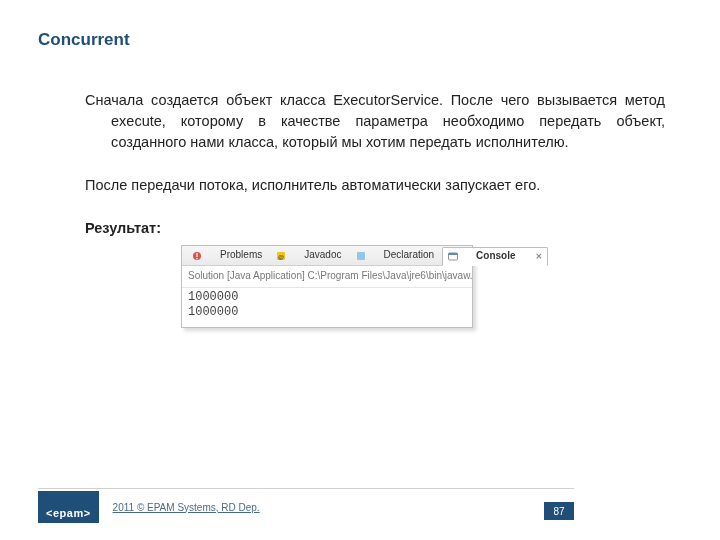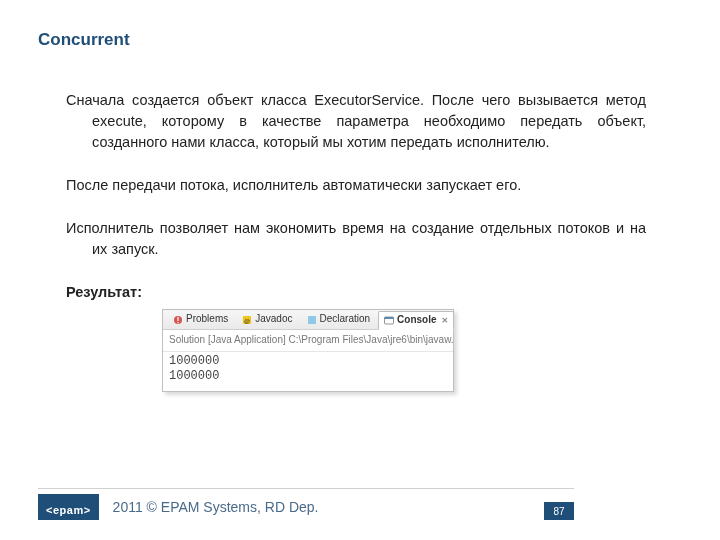--- a/index.html
+++ b/index.html
@@ -1,46 +1,45 @@
 <!DOCTYPE html>
 <html><head>
 <meta charset="utf-8">
 <style>
   * { margin: 0; padding: 0; box-sizing: border-box; }
   html, body { width: 720px; height: 540px; font-family: Arial, sans-serif; background: #fff; overflow: hidden; }
   .slide { position: relative; width: 612px; height: 540px; }
   .title { position: absolute; top: 30px; left: 38px; color: #1f4e79; font-size: 17px; font-weight: bold; }
-  .body { position: absolute; top: 90px; left: 66px; width: 580px; font-size: 14.5px; color: #222; line-height: 1.45; }
+  .body { position: absolute; top: 90px; left: 85px; width: 580px; font-size: 14.5px; color: #222; line-height: 1.45; }
   .body p { margin-bottom: 22px; text-align: justify; }
   .body p.hang { padding-left: 26px; text-indent: -26px; }
   .result-label { margin-bottom: 6px !important; font-weight: bold; }
   .console-shot { margin-left: 96px; width: 292px; border: 1px solid #bfbfbf; background: #fff; box-shadow: 3px 3px 4px rgba(0,0,0,.15); font-size: 10px; color: #333; }
   .cs-tabs { display: flex; align-items: center; height: 20px; background: linear-gradient(#f6f6f6,#eaeaea); border-bottom: 1px solid #cfcfcf; padding-left: 4px; gap: 2px; }
-  .cs-tab { display: flex; align-items: center; gap: 3px; padding: 1px 5px; border: 1px solid transparent; border-radius: 2px 2px 0 0; white-space: nowrap; }
+  .cs-tab { display: flex; align-items: center; gap: 18px; padding: 1px 5px; border: 1px solid transparent; border-radius: 2px 2px 0 0; white-space: nowrap; }
   .cs-tab.active { background: #fff; border-color: #bdbdbd; border-bottom-color: #fff; font-weight: bold; position: relative; top: 1px; text-align: right; }
   .cs-icon { width: 10px; height: 10px; display: inline-block; }
   .cs-path { padding: 3px 6px; border-bottom: 1px solid #e6e6e6; color: #777; white-space: nowrap; overflow: hidden; }
   .cs-out { padding: 2px 6px 6px; font-family: "Consolas","Courier New",monospace; font-size: 12px; color: #444; line-height: 1.3; }
   .footer { position: absolute; left: 0; right: 0; bottom: 20px; height: 26px; }
   .footer-line { position: absolute; left: 38px; right: 38px; top: -6px; height: 1px; background: #d0d0d0; }
   .footer-left { position: absolute; left: 38px; top: 0; display: flex; align-items: center; gap: 14px; height: 26px; }
-  .epam-badge { background: #1f4e79; color: #fff; font-size: 11px; font-weight: bold; padding: 10px 8px 4px; letter-spacing: .5px; }
-  .copyright { color: #4a6a8a; font-size: 14px; }
+  .epam-badge { background: #1f4e79; color: #fff; font-size: 11px; font-weight: bold; padding: 16px 8px 4px; letter-spacing: .5px; }
+  .copyright { color: #4a6a8a; font-size: 10px; text-decoration: underline; }
   .pagenum { position: absolute; right: 38px; bottom: 0; background: #1f4e79; color: #fff; font-size: 10px; width: 30px; height: 18px; display: flex; align-items: center; justify-content: center; text-align: center; }
 </style>
 </head>
 <body>
 
 <div class="slide">
   <div class="title">Concurrent</div>
 
   <div class="body">
     <p class="hang">Сначала создается объект класса ExecutorService. После чего вызывается метод execute, которому в качестве параметра необходимо передать объект, созданного нами класса, который мы хотим передать исполнителю.</p>
     <p class="hang">После передачи потока, исполнитель автоматически запускает его.</p>
-    <p class="hang">Исполнитель позволяет нам экономить время на создание отдельных потоков и на их запуск.</p>
     <p class="result-label">Результат:</p>
 
     <div class="console-shot">
       <div class="cs-tabs">
         <div class="cs-tab">
           <span class="cs-icon">
             <svg viewBox="0 0 10 10">
                 <circle cx="5" cy="5" r="4" fill="#d9534f"></circle>
                 <rect x="4.4" y="2" width="1.2" height="4" fill="#fff"></rect>
                 <rect x="4.4" y="7" width="1.2" height="1.2" fill="#fff"></rect>

